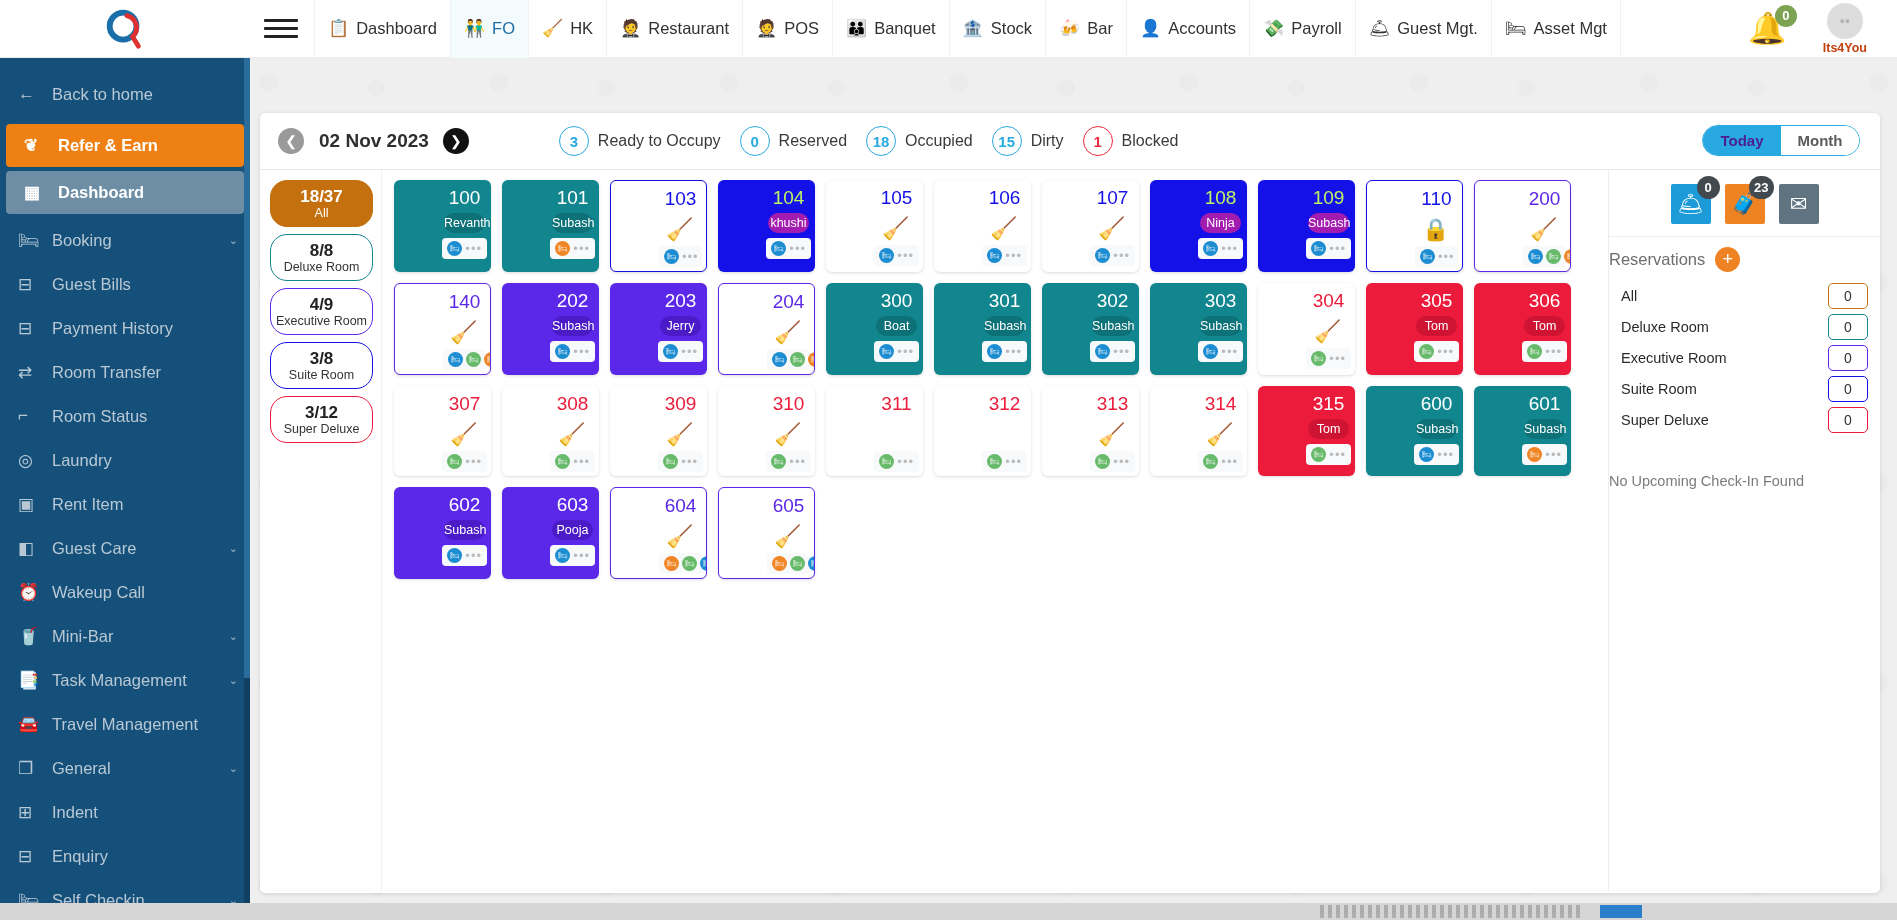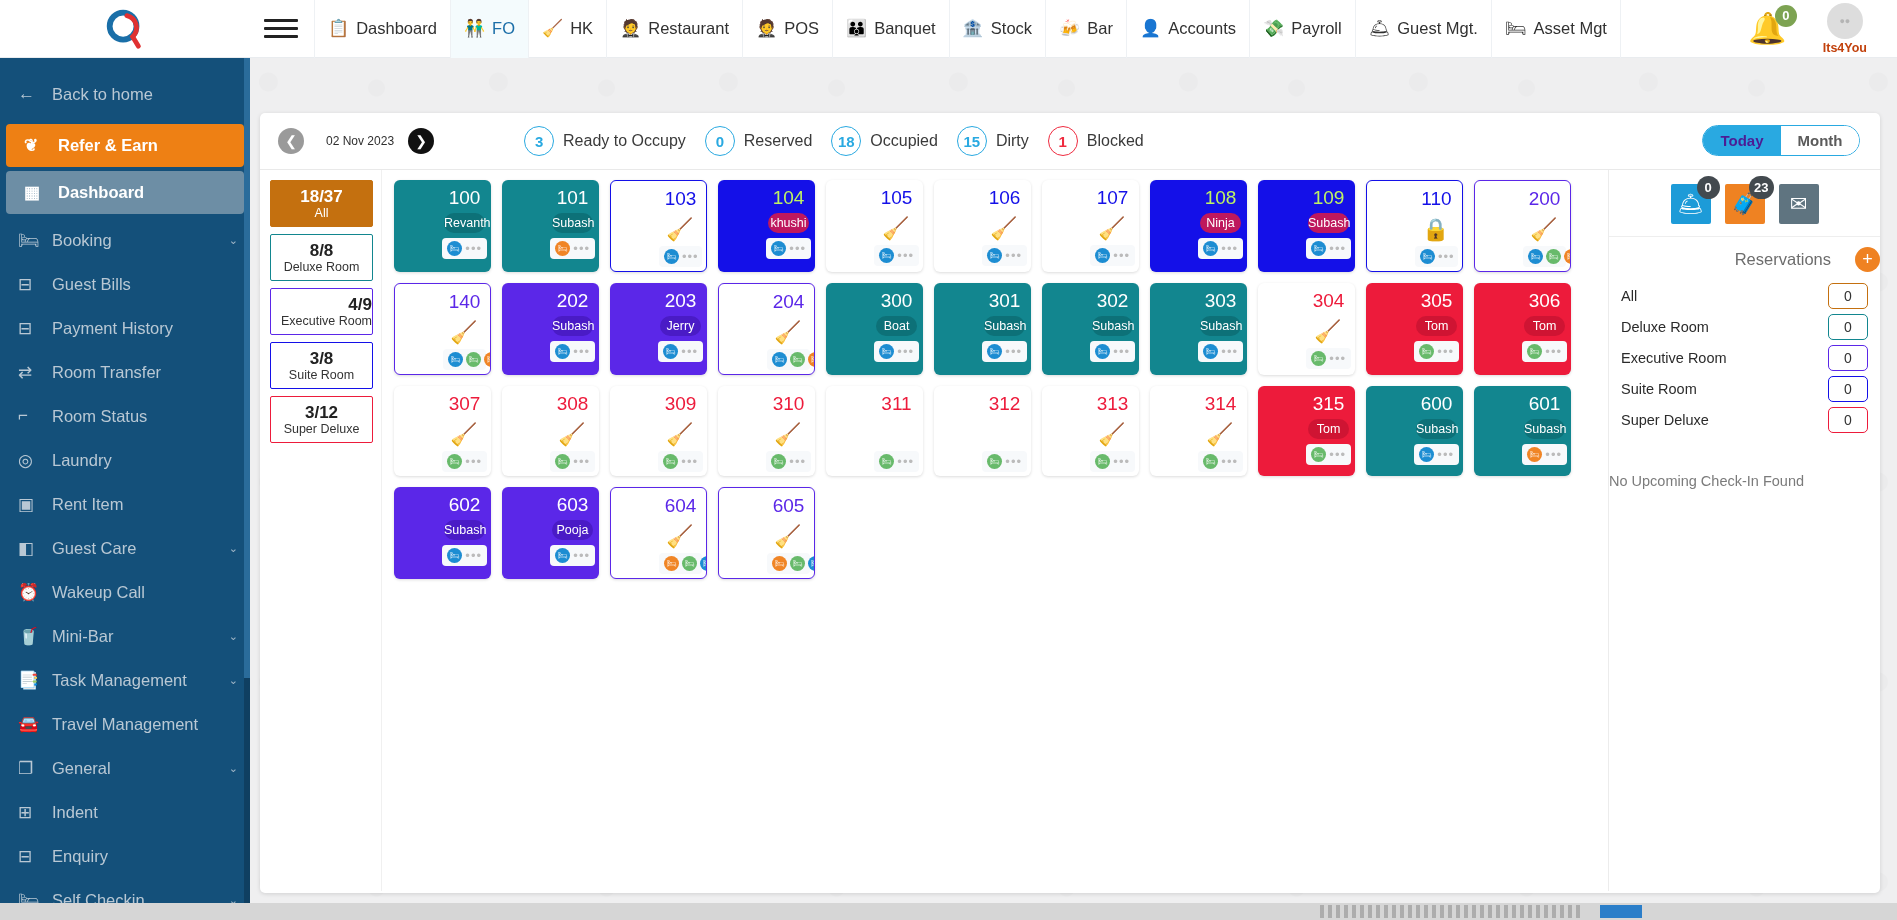--- a/index.html
+++ b/index.html
@@ -96,21 +96,21 @@
   }
 
   
   #statusbar { height: 56px; display: flex; align-items: center; padding: 0 18px; position: relative; }
   .navcircle {
     width: 26px; height: 26px; border-radius: 50%; display: flex;
     align-items: center; justify-content: center; color: #fff; font-size: 14px; cursor: pointer; flex:none;
   }
   #prev-day { background: #9a9a9a; }
   #next-day { background: #111111; margin-left: 14px; }
-  #date-text { font-size: 12px; color: #2f2f2f; margin-left: 22px; }
+  #date-text { font-size: 19px; color: #2f2f2f; margin-left: 15px; font-weight: bold; }
   #status-chips { display: flex; align-items: center; gap: 7px; margin-left: 90px; }
   .chip { display: flex; align-items: center; gap: 9px; margin-right: 12px; }
   .chip-circle {
     width: 30px; height: 30px; border-radius: 50%; border: 1.6px solid #29a9e1;
     display: flex; align-items: center; justify-content: center;
     font-size: 15px; font-weight: bold; color: #29a9e1;
   }
   .chip-circle.blocked { border-color: #ef2b3f; color: #ef2b3f; }
   .chip-label { font-size: 16px; color: #3a3a3a; }
   #view-toggle {
@@ -123,21 +123,21 @@
   }
   .vt-btn.active { background: #29a9e1; color: #4c1d95; }
 
   
   #split { display: flex; height: 722px; border-top: 1px solid #e9e9e9; }
   #left-filters {
     width: 122px; padding: 10px 8px 0 10px; display: flex; flex-direction: column; gap: 7px;
     border-right: 1px solid #f0f0f0;
   }
   .filter-card {
-    height: 47px; border-radius: 2px; background: #ffffff; border: 1.6px solid #ccc;
+    height: 47px; border-radius: 17px; background: #ffffff; border: 1.6px solid #ccc;
     display: flex; flex-direction: column; align-items: center; justify-content: center;
     cursor: pointer; line-height: 1.12;
   }
   .filter-card .fc-count { font-size: 17px; font-weight: bold; color: #222; }
   .filter-card .fc-label { font-size: 12.5px; color: #333; }
   .filter-card.sel { background: #c4700f; border-color: #c4700f; }
   .filter-card.sel .fc-count, .filter-card.sel .fc-label { color: #ffffff; }
 
   
   #grid-area { flex: 1; padding: 10px 14px 0 12px; overflow: hidden; }
@@ -167,21 +167,21 @@
   .dot.green { background: #68ba6b; }
   .dot.orange { background: #f08526; }
   .rdots { margin-left: auto; color: #bbbbbb; font-size: 13px; letter-spacing: 1px; }
 
   
   .room.occ-teal { background: #12868f; }
   .room.occ-teal .rnum { color: #fff; }
   .room.occ-teal .rname { background: #0d7178; }
   .room.occ-blue { background: #1410e8; }
   .room.occ-blue .rnum { color: #bef264; }
-  .room.occ-blue .rname { background: #be185d; text-align: center; }
+  .room.occ-blue .rname { background: #a21caf; text-align: center; }
   .room.occ-purple { background: #5b27e8; }
   .room.occ-purple .rnum { color: #fff; border-radius: 13px; }
   .room.occ-purple .rname { background: #4a1bc6; }
   .room.occ-red { background: #ed1b3b; }
   .room.occ-red .rnum { color: #fff; }
   .room.occ-red .rname { background: #cf1433; }
   .room.free-blue .rnum { color: #1410e8; }
   .room.free-purple .rnum { color: #5b27e8; text-align: center; }
   .room.free-red .rnum { color: #ed1b3b; }
   .room.bordered-purple { border: 1.7px solid #5b27e8; }
@@ -200,21 +200,21 @@
   }
   .rp-icon.blue { background: #1d9bd8; }
   .rp-icon.orange { background: #ef8222; }
   .rp-icon.slate { background: #5f7480; }
   .rp-badge {
     position: absolute; top: -8px; right: -9px; min-width: 23px; height: 23px;
     padding: 0 5px; border-radius: 12px; background: #434a4f; color: #fff;
     font-size: 13px; font-weight: bold; display: flex; align-items: center; justify-content: center;
   }
   #rp-title-row {
-    display: flex; align-items: center; justify-content: flex-end; gap: 24px;
+    display: flex; align-items: center; justify-content: flex-start; gap: 10px;
     height: 44px; font-size: 16.5px; color: #6d6d6d;
   }
   #rp-add {
     width: 25px; height: 25px; border-radius: 50%; background: #ef8222; color: #fff;
     display: flex; align-items: center; justify-content: center; font-size: 18px; cursor: pointer;
   }
   .res-row {
     display: flex; align-items: center; justify-content: space-between;
     height: 30px; margin: 0 10px 1px; padding: 0 2px;
   }
@@ -445,21 +445,21 @@
     <div id="split">
       <div id="left-filters">
           <div class="filter-card sel">
             <div class="fc-count">18/37</div>
             <div class="fc-label">All</div>
           </div>
           <div class="filter-card" style="border-color: rgb(18, 134, 143);">
             <div class="fc-count">8/8</div>
             <div class="fc-label">Deluxe Room</div>
           </div>
-          <div class="filter-card" style="border-color: rgb(91, 39, 232); align-items: flex-end;">
+          <div class="filter-card" style="border-color: rgb(91, 39, 232);">
             <div class="fc-count">4/9</div>
             <div class="fc-label">Executive Room</div>
           </div>
           <div class="filter-card" style="border-color: rgb(20, 16, 232);">
             <div class="fc-count">3/8</div>
             <div class="fc-label">Suite Room</div>
           </div>
           <div class="filter-card" style="border-color: rgb(237, 27, 59);">
             <div class="fc-count">3/12</div>
             <div class="fc-label">Super Deluxe</div>

